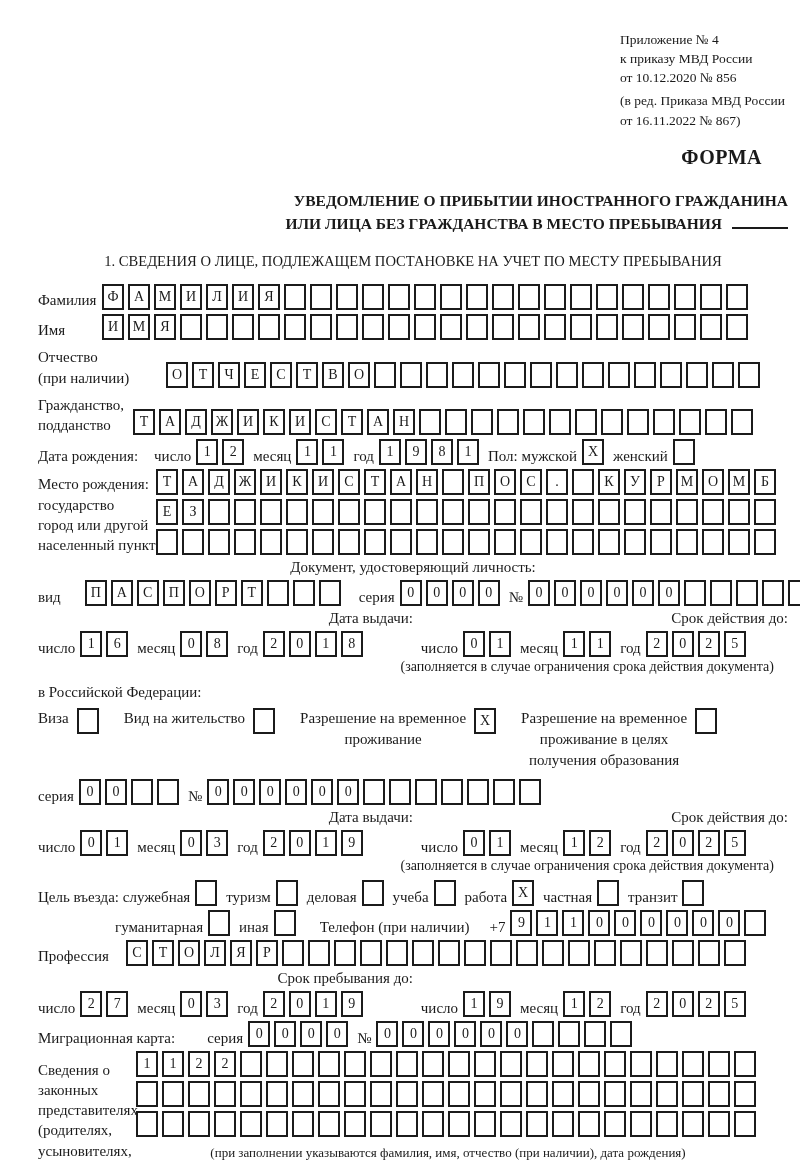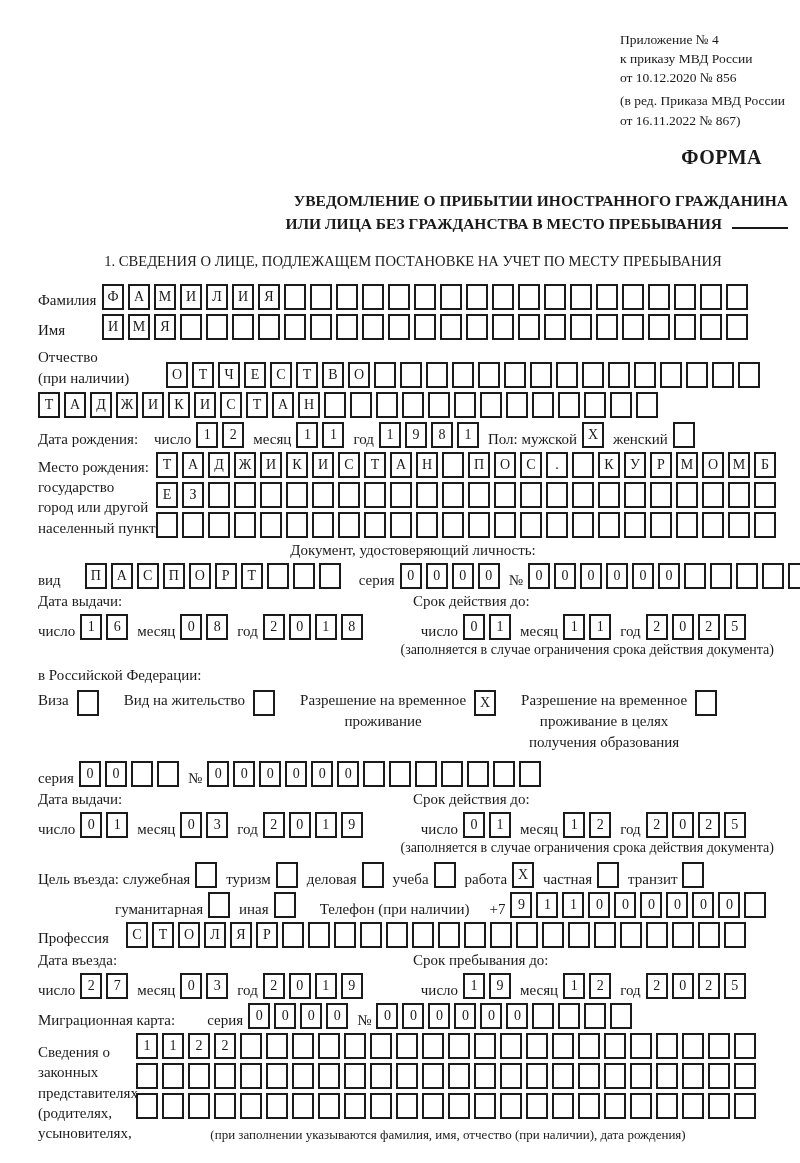--- a/index.html
+++ b/index.html
@@ -33,21 +33,21 @@
   .row-patronymic .blabel{width:128px}
   .row-citizenship .blabel{width:95px}
   .row-birth-place .blabel{width:118px}
   .row-profession .blabel{width:88px}
   .row-legal-representatives .blabel{width:98px}
   .inline{display:flex;align-items:flex-end;column-gap:5px;flex-wrap:nowrap}
   .inline .t{white-space:nowrap}
   .gap{display:inline-block;flex:none}
   .centerbold{text-align:center;font-weight:normal;margin-top:2px}
   .pairhdr{display:flex;margin-top:2px}
-  .pairhdr .ph{width:50%;text-align:left}
+  .pairhdr .ph{width:50%;text-align:right}
   .noteright{text-align:right;padding-right:14px;font-size:14px;margin-top:-2px;margin-bottom:6px}
   .para{line-height:1.5;margin-top:4px}
   .permits{display:flex;align-items:flex-start;column-gap:25px;margin-top:4px;margin-bottom:8px}
   .permit{display:flex;align-items:flex-start}
   .permit .plabel{text-align:center;line-height:1.4}
   .permit .box{margin-left:8px;margin-right:0}
   .footnote{font-size:13px;text-align:center;margin-top:4px;white-space:nowrap}
 </style>
 </head>
 <body>
@@ -170,20 +170,24 @@
             <div class="box"></div>
             <div class="box"></div>
             <div class="box"></div>
             <div class="box"></div>
             <div class="box"></div>
             <div class="box"></div>
           </div>
         </div>
       </div>
       <div class="row boxblock row-citizenship">
+        <div class="blabel">
+          <div>Гражданство,</div>
+          <div>подданство</div>
+        </div>
         <div class="bcol">
           <div class="boxes">
             <div class="box">Т</div>
             <div class="box">А</div>
             <div class="box">Д</div>
             <div class="box">Ж</div>
             <div class="box">И</div>
             <div class="box">К</div>
             <div class="box">И</div>
             <div class="box">С</div>
@@ -565,21 +569,20 @@
             <div class="box"></div>
             <div class="box"></div>
             <div class="box"></div>
             <div class="box"></div>
             <div class="box"></div>
             <div class="box"></div>
           </div>
         </div>
       </div>
       <div class="row pairhdr">
-        <div class="ph">Дата въезда:</div>
         <div class="ph">Срок пребывания до:</div>
       </div>
       <div class="row inline row-entry-dates">
         <span class="t">число</span>
         <div class="boxes">
           <div class="box">2</div>
           <div class="box">7</div>
         </div>
         <span class="t">месяц</span>
         <div class="boxes">

